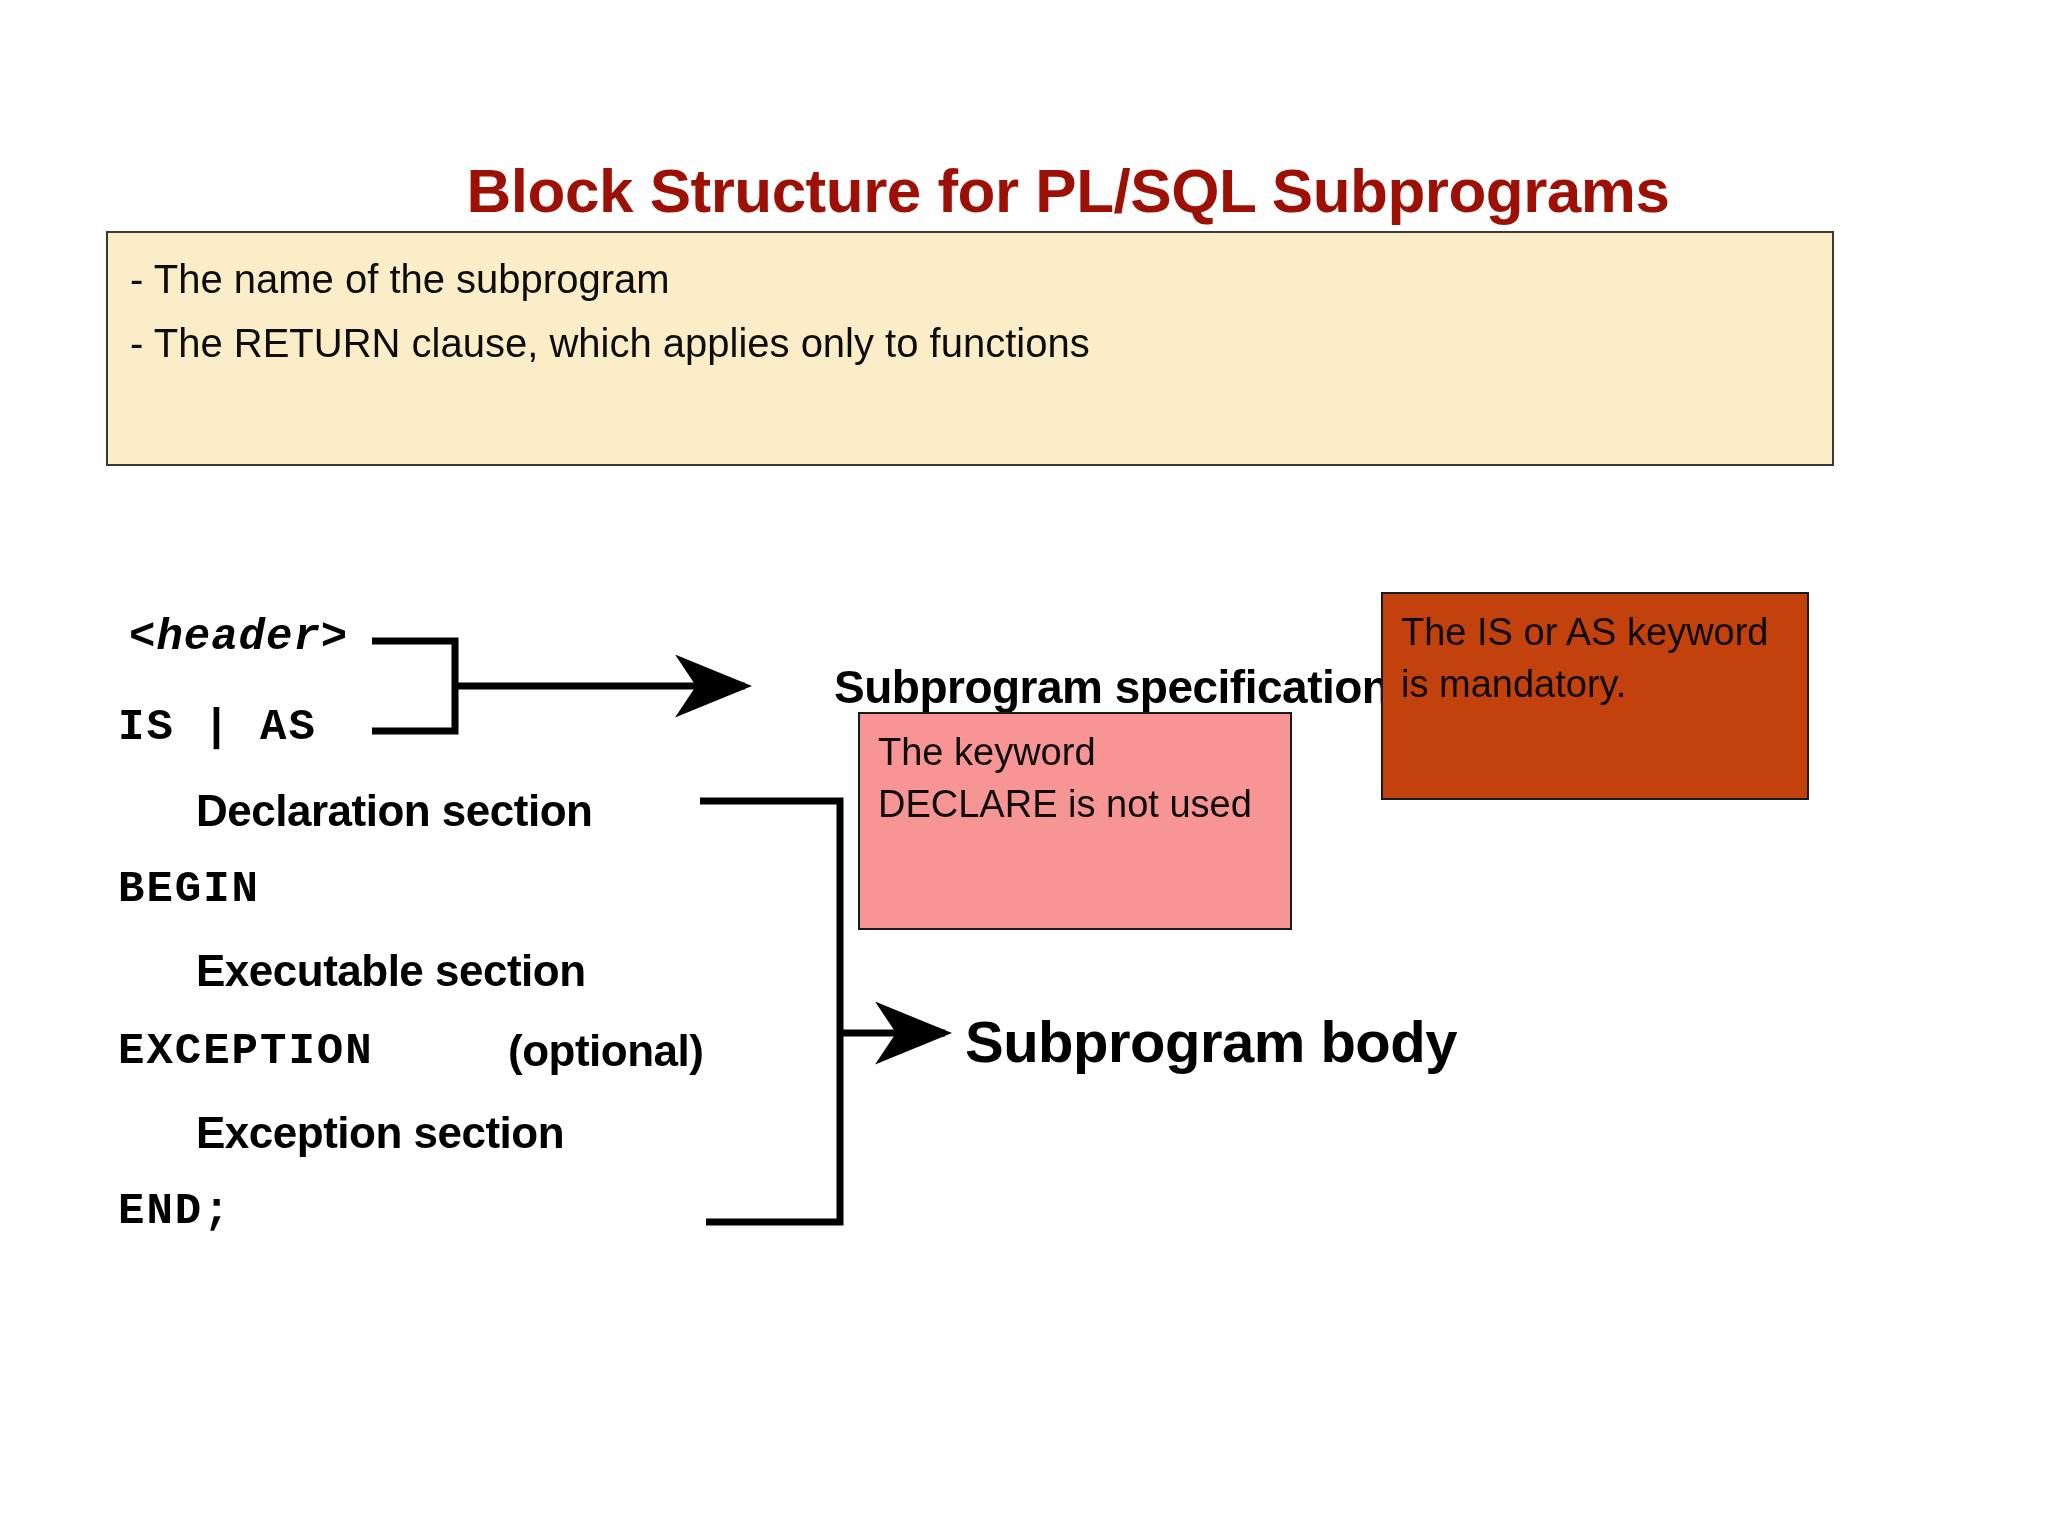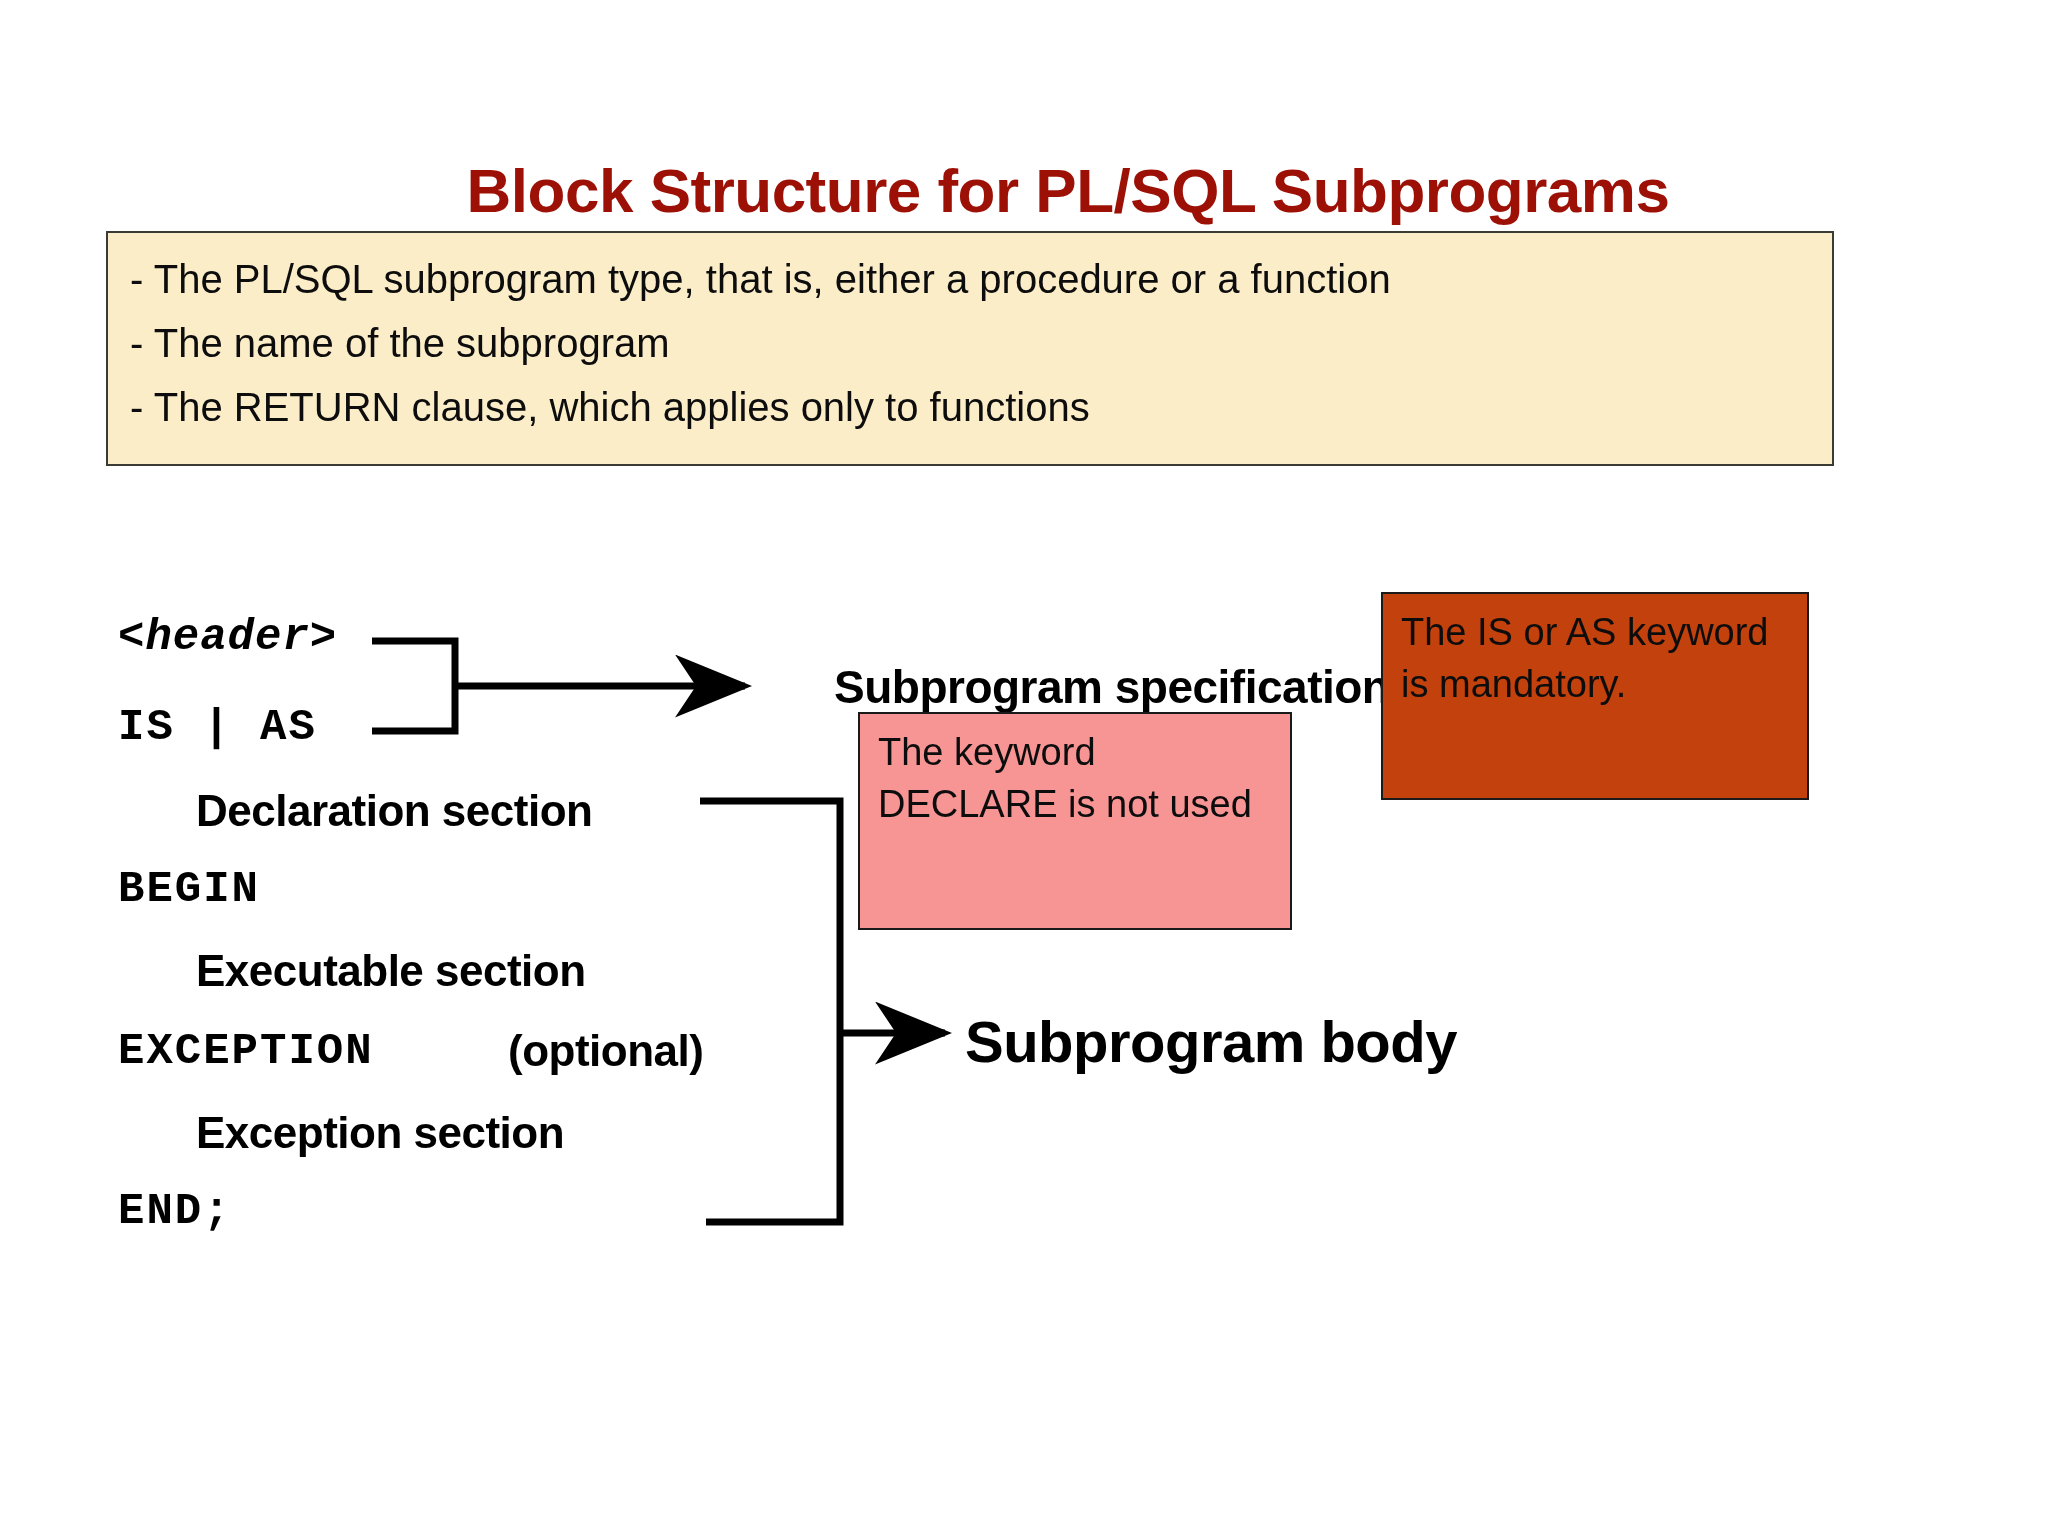--- a/index.html
+++ b/index.html
@@ -75,20 +75,21 @@
     font-weight: bold;
     font-size: 44px;
     letter-spacing: 2px;
   }
   .mono-italic {
     font-family: "Liberation Mono", "DejaVu Sans Mono", monospace;
     font-weight: bold;
     font-style: italic;
     font-size: 44px;
     letter-spacing: 1px;
+    margin-left: 11px;
   }
   .sans-bold {
     font-family: "Liberation Sans", sans-serif;
     font-weight: bold;
     font-size: 44px;
     letter-spacing: -0.5px;
   }
 
   
   .callout {
@@ -127,21 +128,20 @@
   }
 </style>
 </head>
 <body>
 
 <div id="slide">
 
   <div id="slide-title">Block Structure for PL/SQL Subprograms</div>
 
   <div id="bullet-box">
-    <div class="bullet-line">- The PL/SQL subprogram type, that is, either a procedure or a function</div>
     <div class="bullet-line">- The name of the subprogram</div>
     <div class="bullet-line">- The RETURN clause, which applies only to functions</div>
   </div>
 
   <div id="diagram">
 
     <svg id="connectors" viewBox="0 0 2048 1536">
       <defs>
         <marker id="arrowhead" markerWidth="11" markerHeight="9" refX="10" refY="4.5" orient="auto" markerUnits="strokeWidth">
           <path d="M0,0 L11,4.5 L0,9 L3,4.5 Z" fill="#000000"></path>

